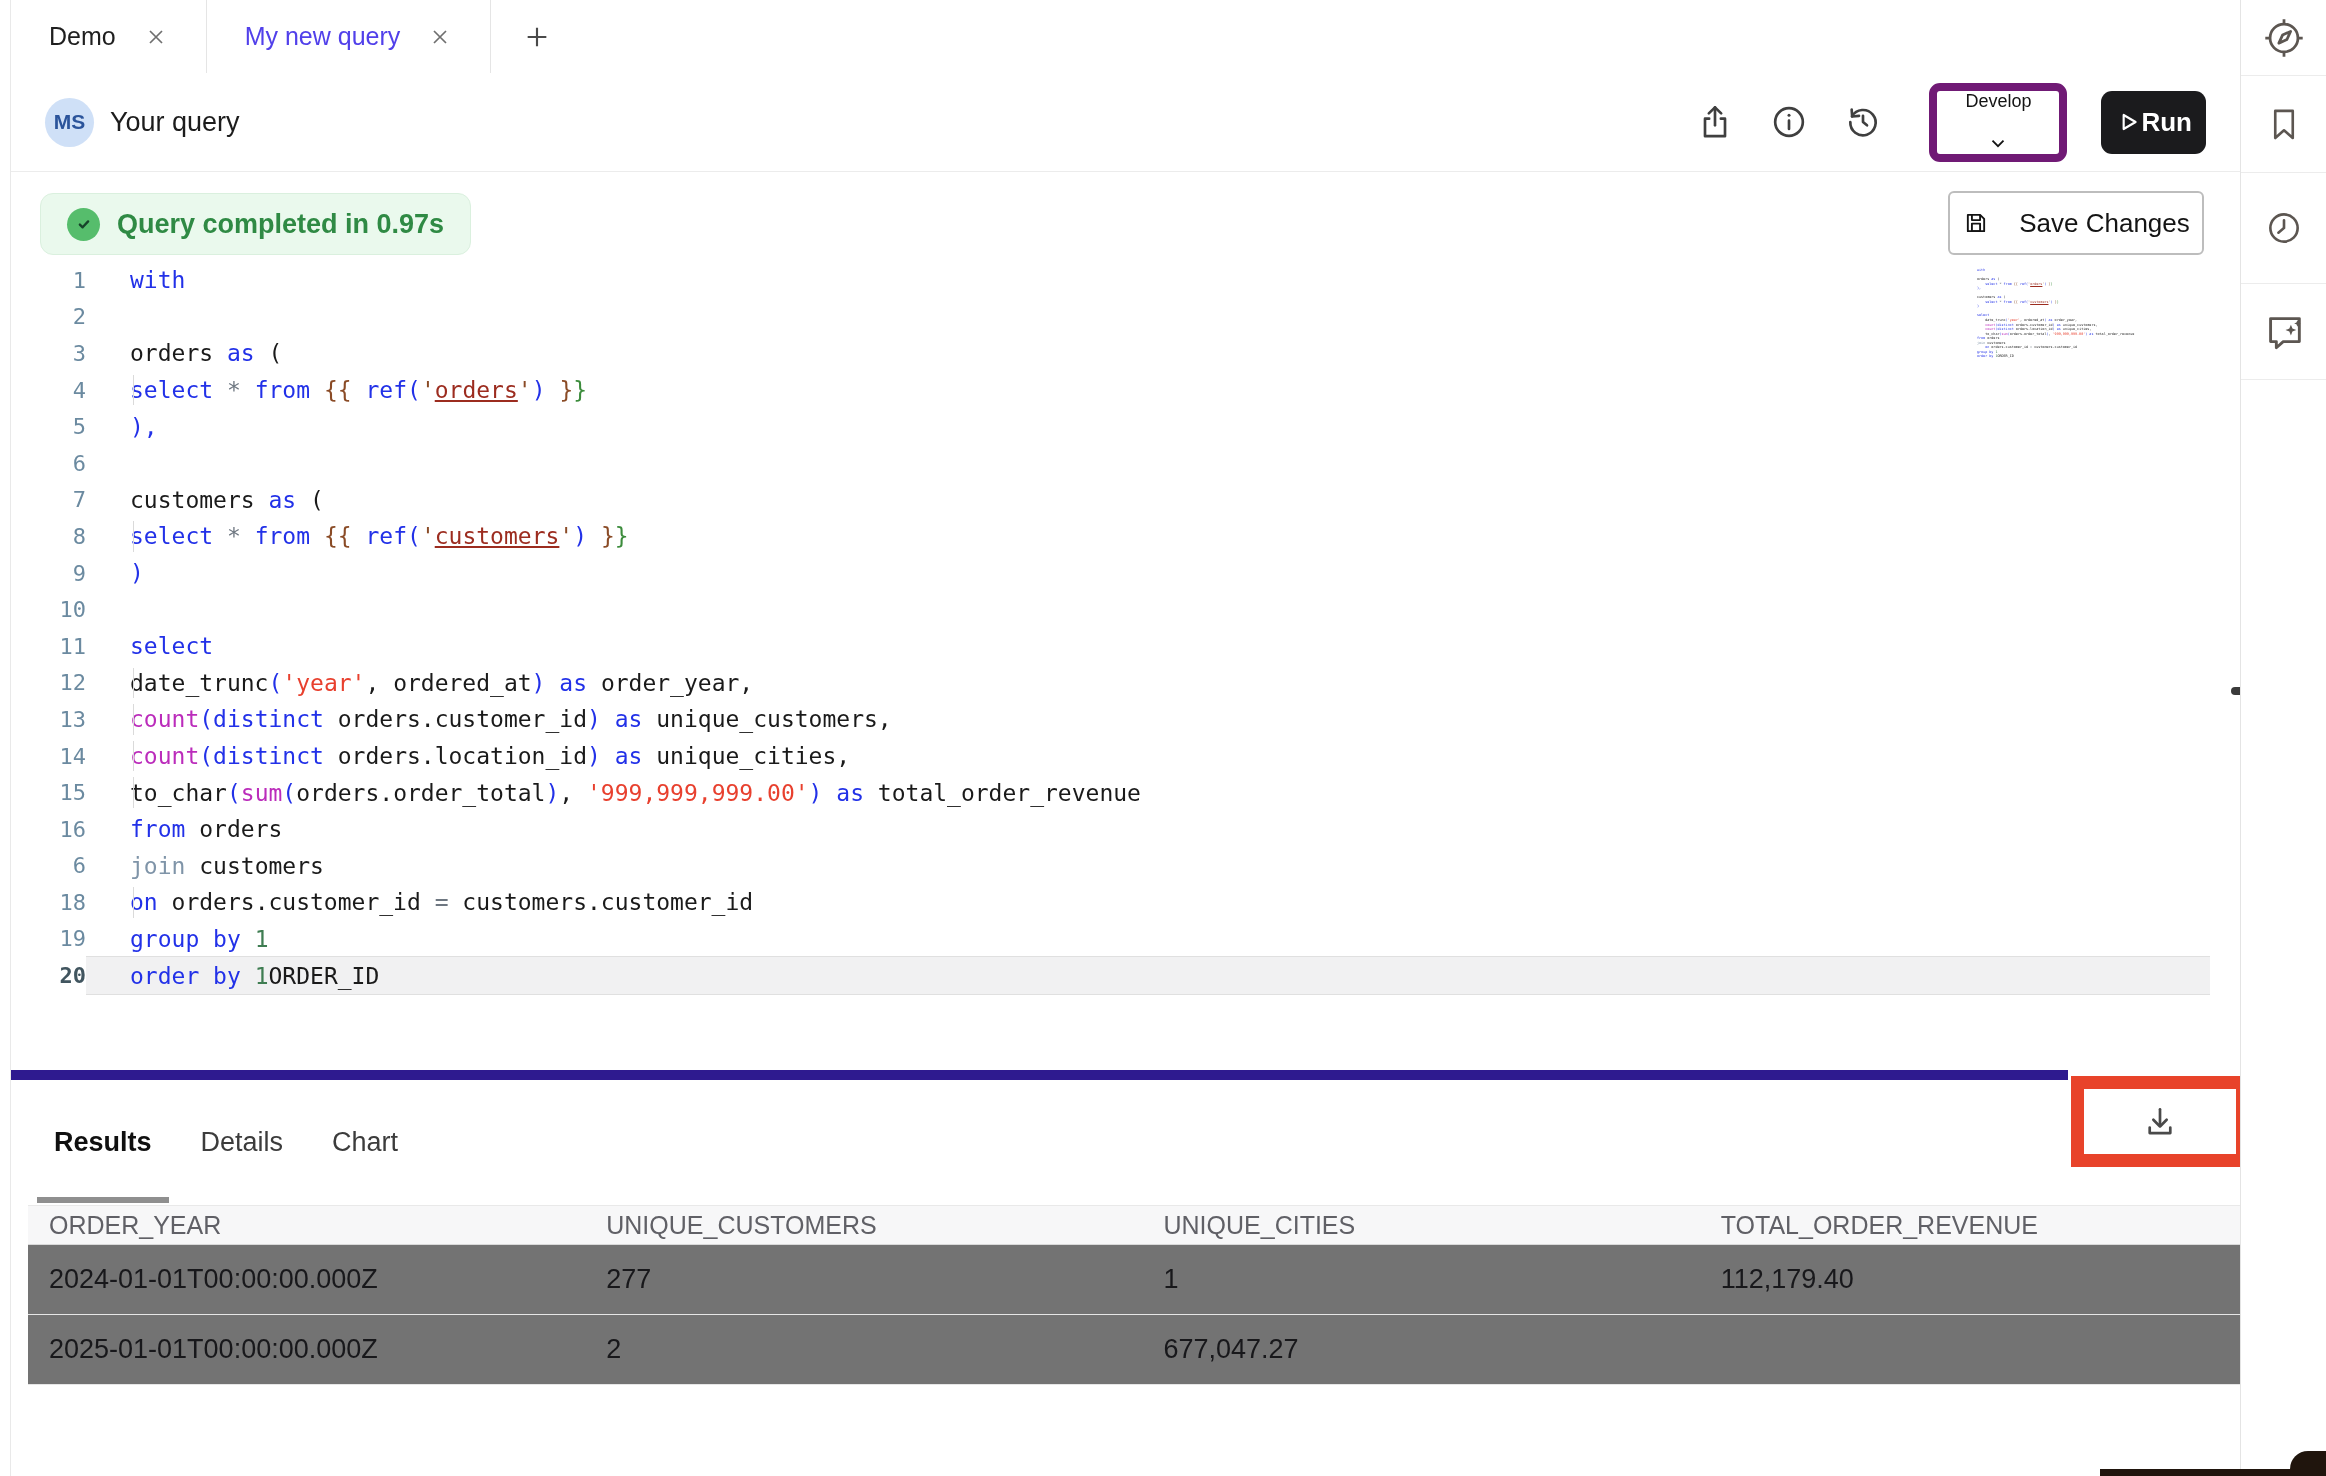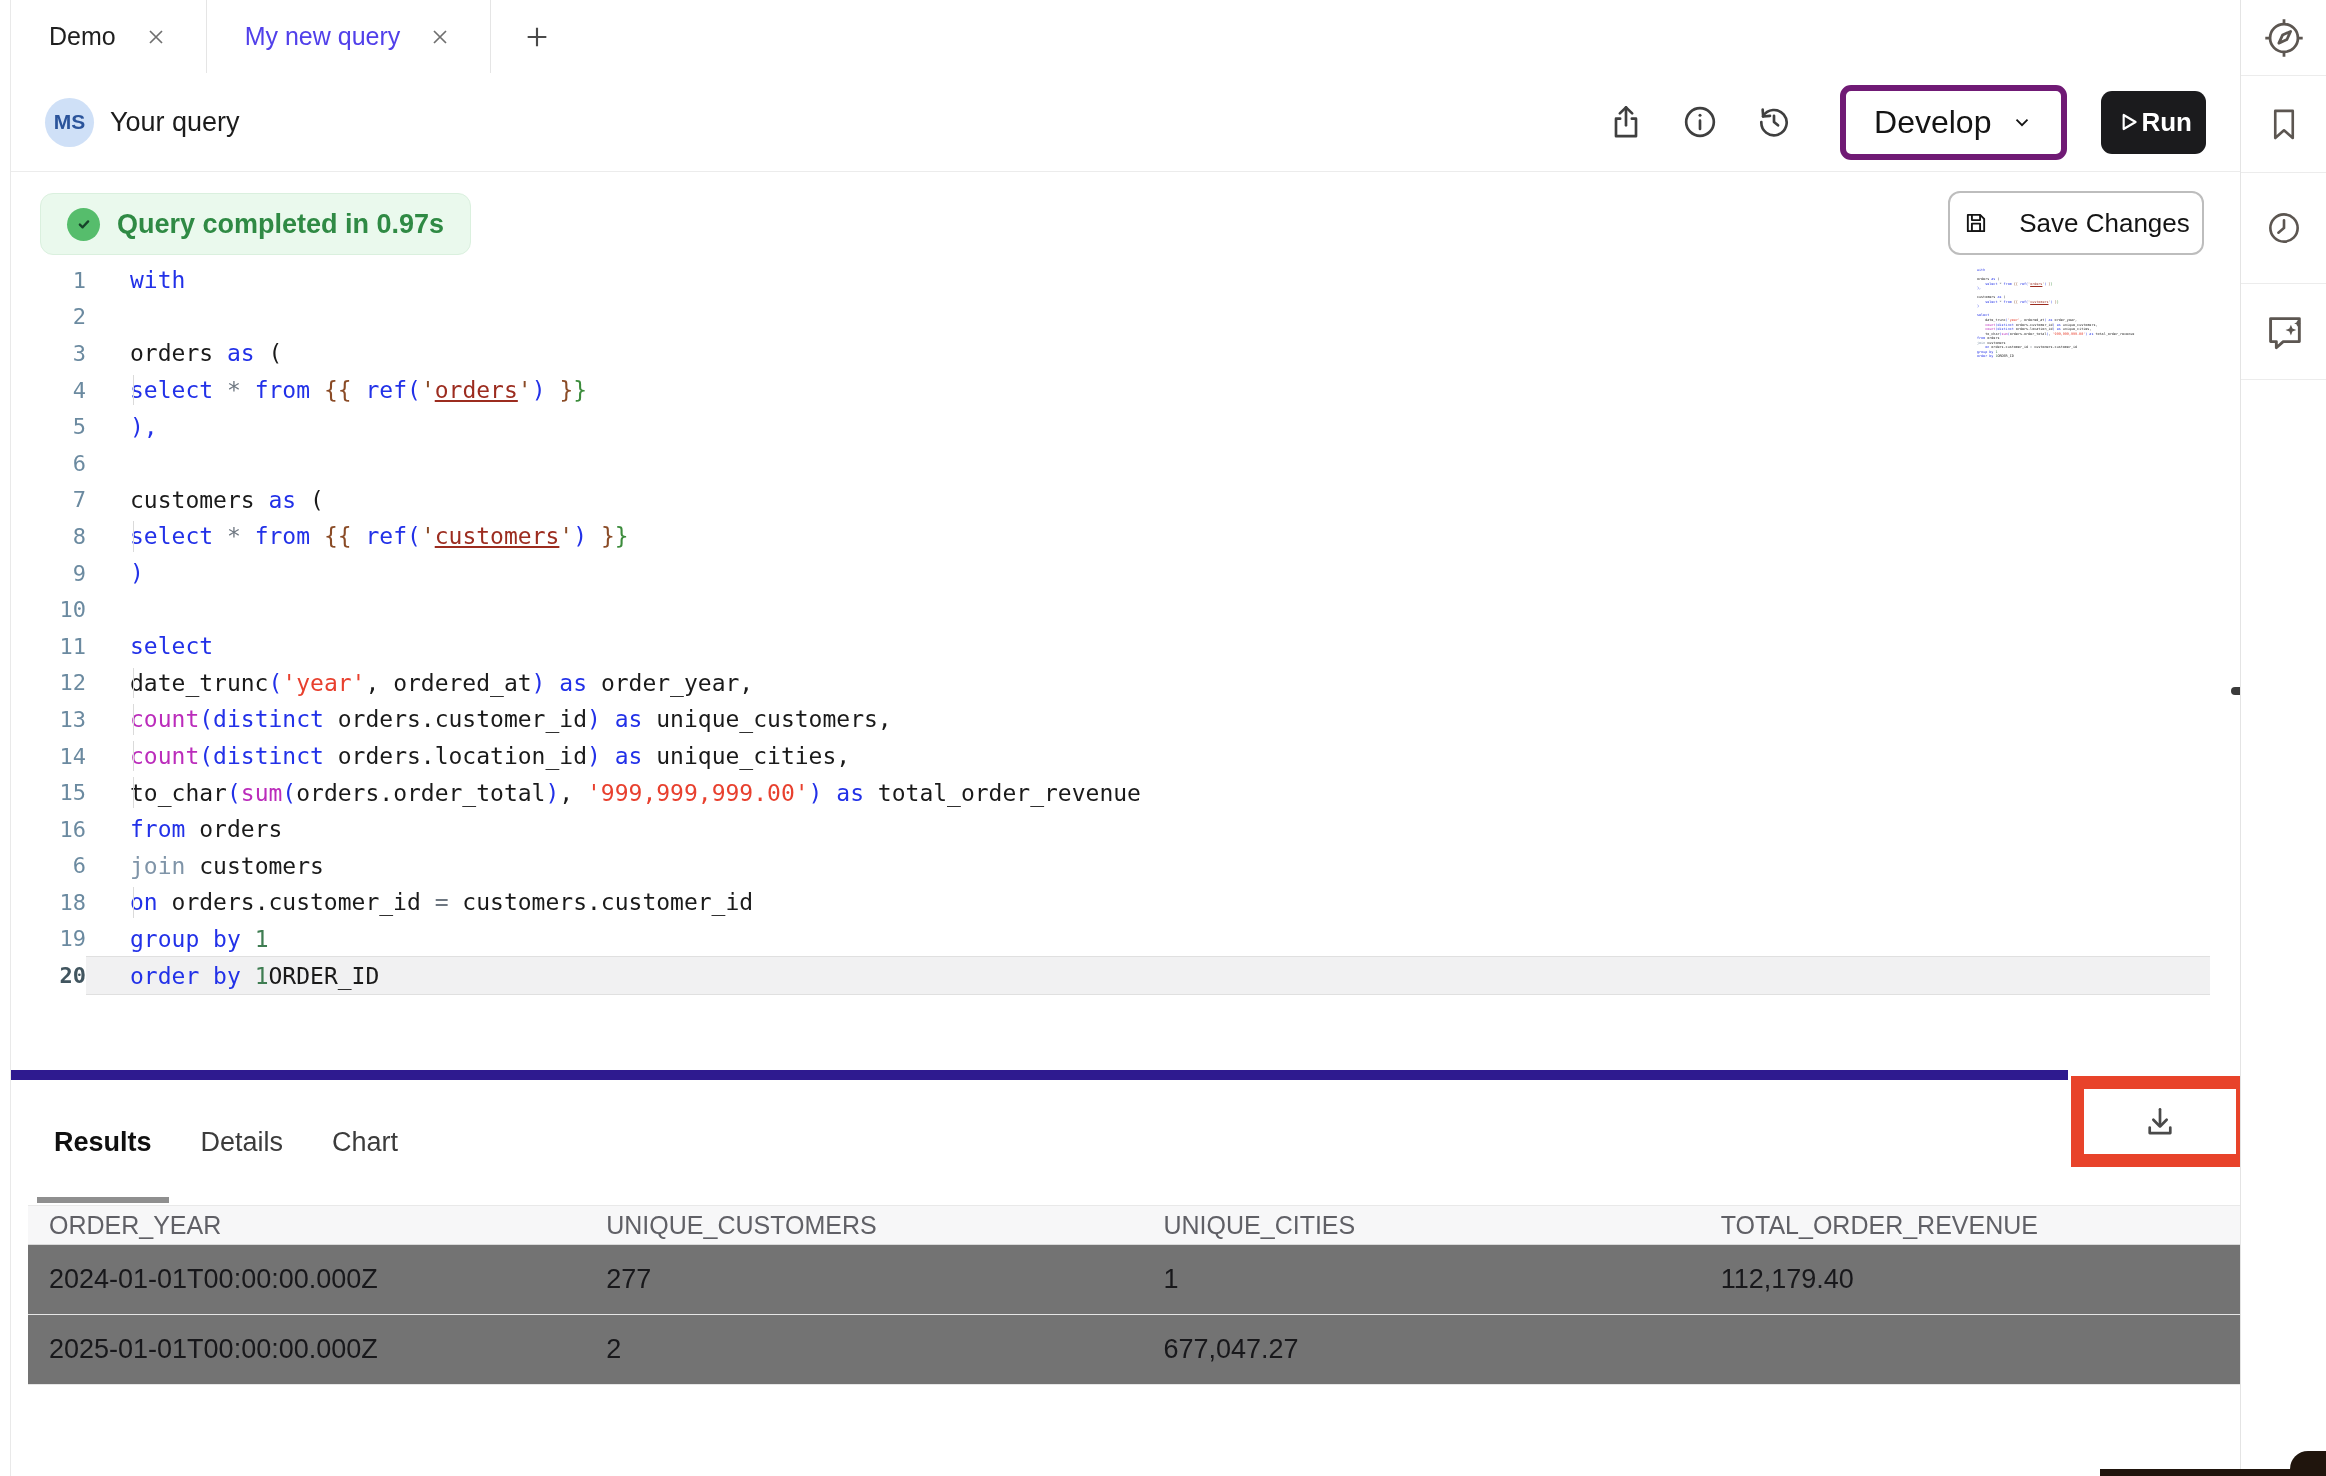--- a/index.html
+++ b/index.html
@@ -17,31 +17,31 @@
   .tab-add{width:92px;display:flex;align-items:center;justify-content:center;color:#4a4a4a;cursor:pointer;}
 
   
   .header{position:absolute;left:11px;top:73px;width:2229px;height:99px;border-bottom:1px solid #ececec;
           display:flex;align-items:center;padding:0 34px;box-sizing:border-box;background:#fff;}
   .avatar{width:49px;height:49px;border-radius:50%;background:#cfe0f7;color:#2b549b;font-weight:bold;
           font-size:21px;display:flex;align-items:center;justify-content:center;flex:none;}
   .q-title{margin-left:16px;font-size:27px;color:#1c1c1c;}
   .hdr-right{margin-left:auto;display:flex;align-items:center;gap:30px;}
   .icon-btn{width:44px;height:44px;display:flex;align-items:center;justify-content:center;color:#3f3f3f;cursor:pointer;}
-  .btn-develop{display:flex;align-items:center;gap:20px;height:63px;padding:0 28px;border:6px solid #701a75;
-               border-radius:11px;font-size:32px;color:#141414;background:#fff;cursor:pointer;margin-left:14px;}
+  .btn-develop{display:flex;align-items:center;gap:20px;height:63px;padding:0 28px;border:8px solid #701a75;
+               border-radius:11px;font-size:18px;color:#141414;background:#fff;cursor:pointer;margin-left:14px;flex-direction:column;}
   .btn-run{display:flex;align-items:center;height:63px;padding:0 14px;border-radius:11px;
            background:#1b1b1d;color:#fff;font-size:26px;font-weight:600;cursor:pointer;margin-left:4px;}
 
   
   .badge{position:absolute;left:40px;top:193px;height:62px;border-radius:13px;background:#eaf9ed;
          border:1px solid #daf0de;display:flex;align-items:center;gap:17px;padding:0 26px;box-sizing:border-box;
          color:#2f8a44;font-size:27px;font-weight:600;}
   .badge .dot{width:33px;height:33px;border-radius:50%;background:#56bd6c;display:flex;align-items:center;justify-content:center;}
-  .btn-save{position:absolute;left:1948px;top:191px;width:256px;height:64px;border:2px solid #bdbdbd;border-radius:12px;
+  .btn-save{position:absolute;left:1948px;top:191px;width:256px;height:64px;border:2px solid #bdbdbd;border-radius:6px;
             background:#fff;display:flex;align-items:center;justify-content:center;gap:29px;font-size:26px;color:#141414;
             box-sizing:border-box;cursor:pointer;}
 
   
   .editor{position:absolute;left:11px;top:262px;width:2229px;}
   .line{display:flex;height:36.6px;align-items:center;font-family:"DejaVu Sans Mono",monospace;font-size:23px;}
   .ln{width:75px;text-align:right;color:#6b8aa0;font-size:22px;flex:none;
       font-family:"DejaVu Sans Mono",monospace;}
   .code{position:relative;flex:1;white-space:pre;padding-left:44px;margin-right:30px;height:100%;
         display:flex;align-items:center;color:#1a1a1a;}

